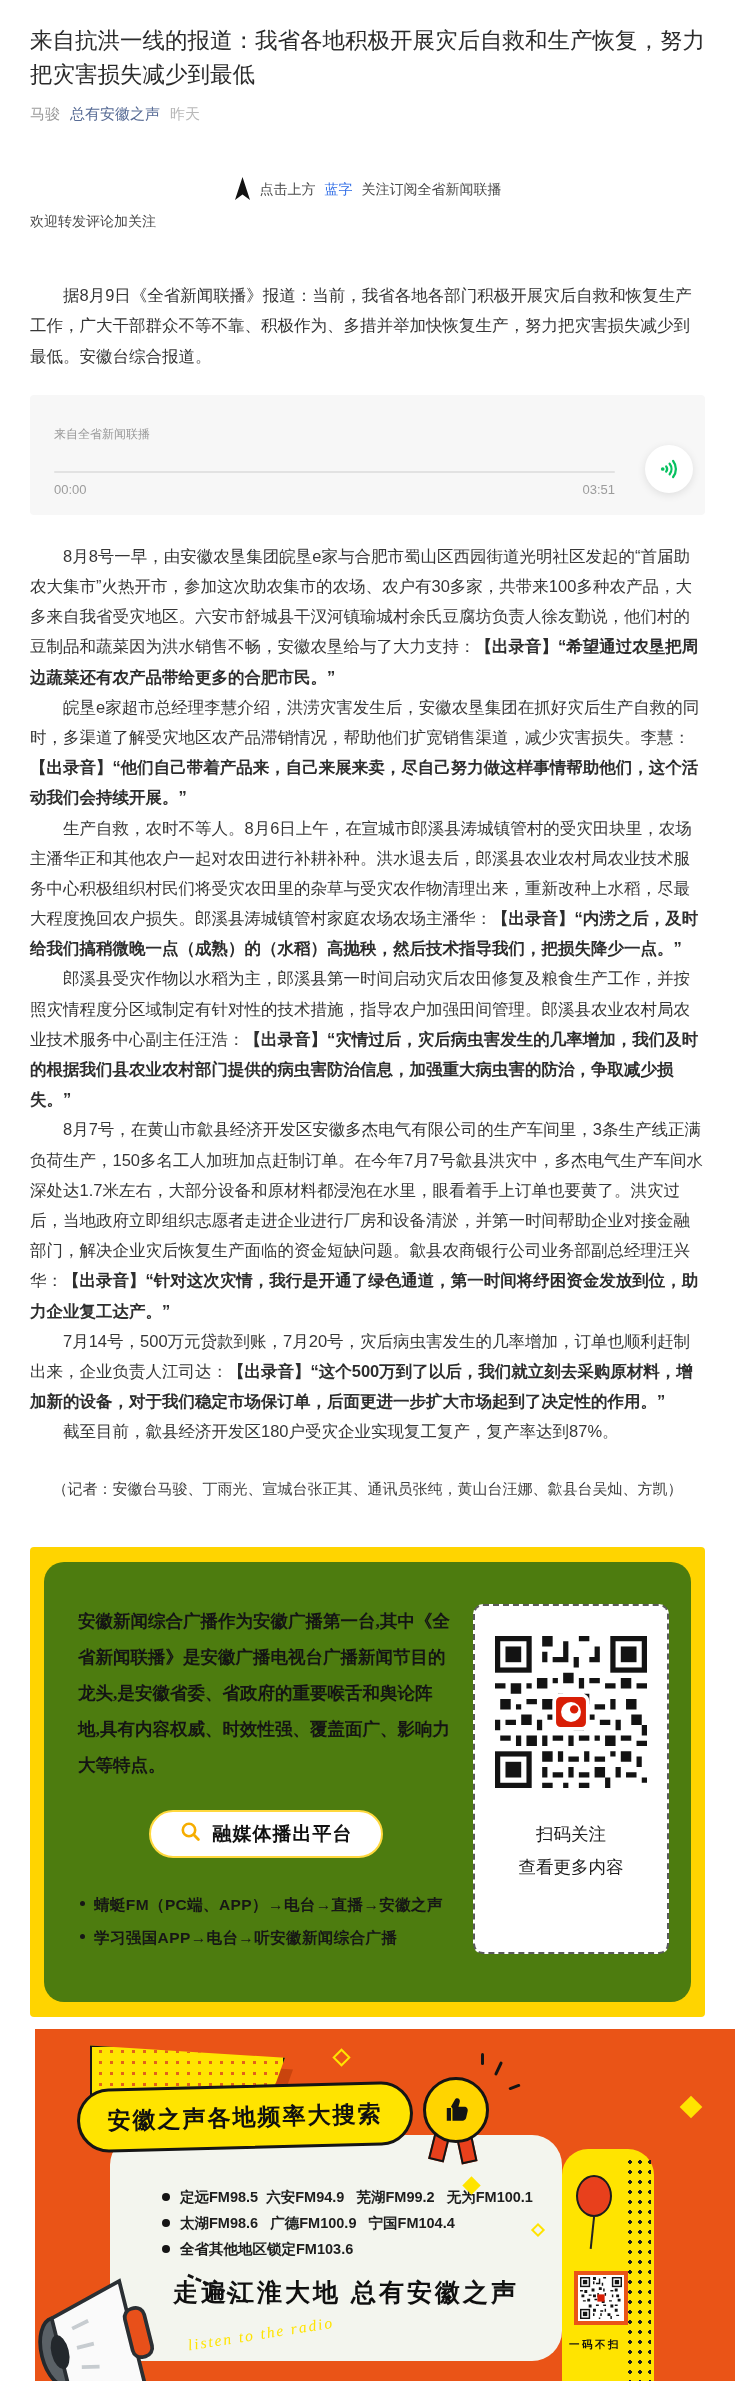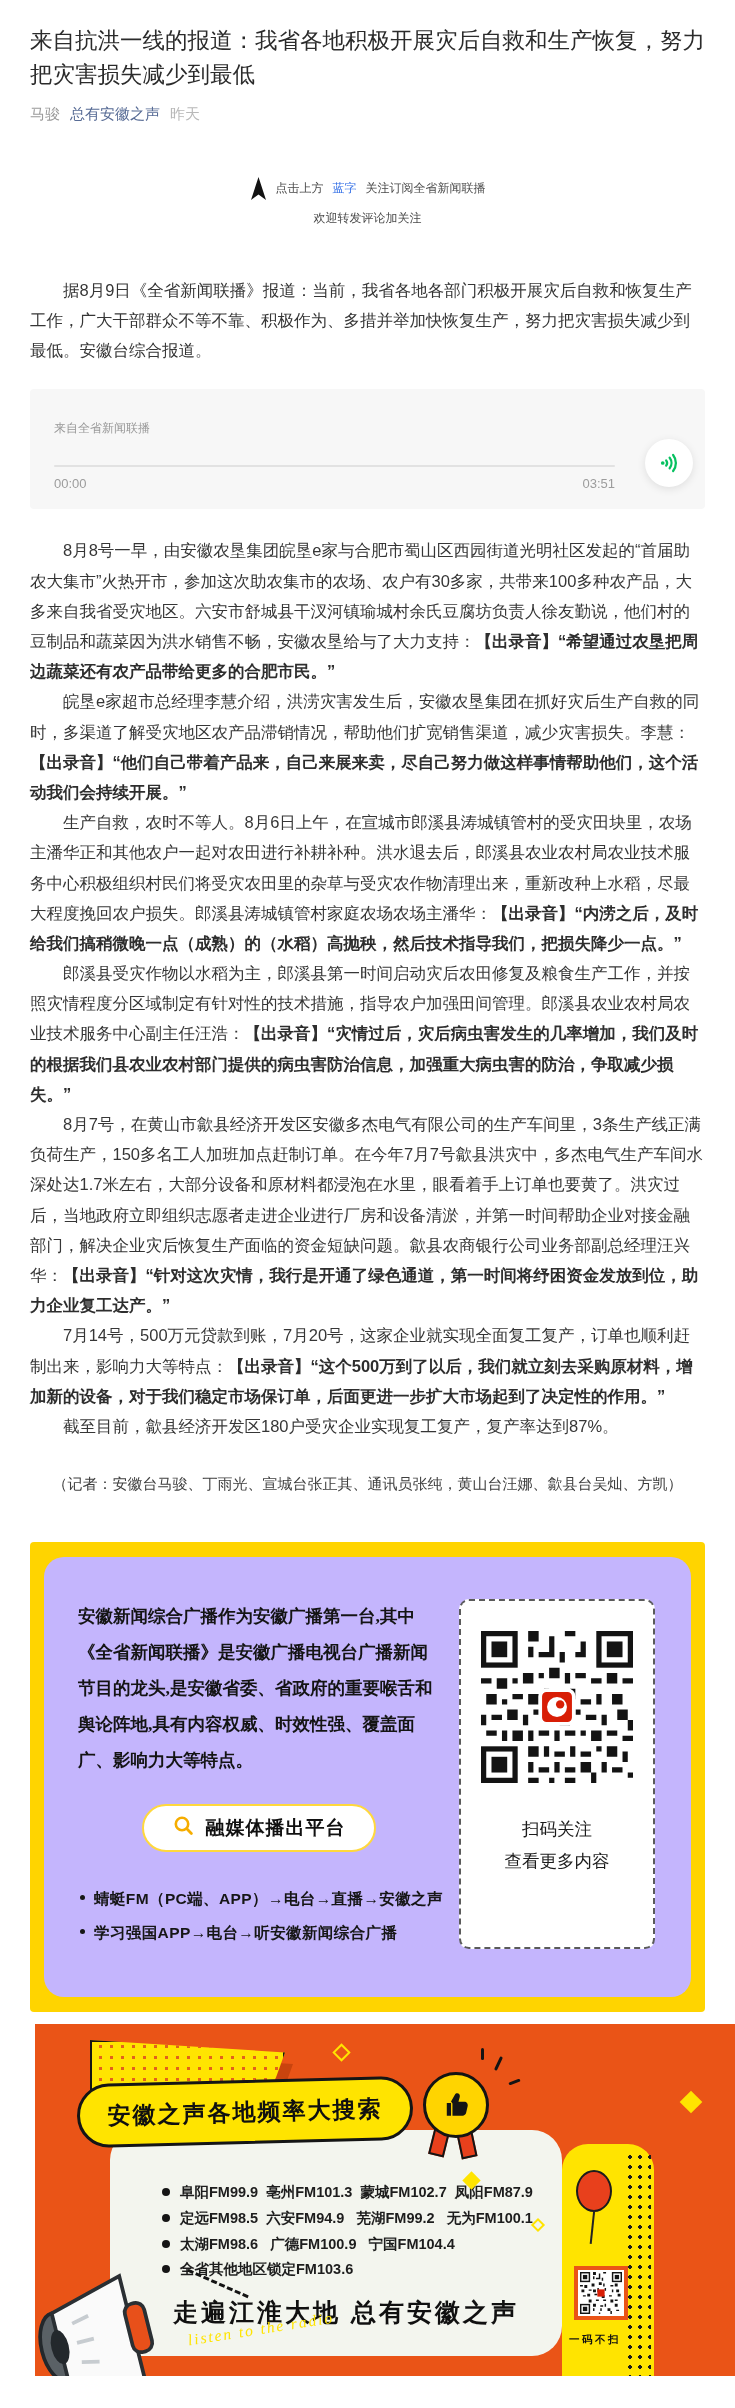--- a/index.html
+++ b/index.html
@@ -12,21 +12,21 @@
   .content{padding:0 30px;}
 
   
   .title{font-size:22.5px;font-weight:400;line-height:1.5;color:#2b2b2b;padding-top:24px;}
   .byline{margin-top:13px;font-size:15px;}
   .byline .author{color:#9b9b9b;margin-right:10px;}
   .byline .account{color:var(--link-blue);text-decoration:none;margin-right:10px;cursor:pointer;}
   .byline .date{color:#b9b9b9;}
 
   
-  .notice{margin-top:48px;text-align:center;color:#4a4a4a;font-size:12px;line-height:2.1;}
+  .notice{margin-top:48px;color:#4a4a4a;font-size:14px;line-height:2.1;}
   .notice-line1{display:flex;align-items:center;justify-content:center;gap:9px;}
   .notice .blue{color:var(--highlight-blue);}
   .arrow-ico{display:inline-block;transform:translateY(5px);}
 
   
   .para{font-size:16.5px;line-height:1.83;text-indent:2em;color:#363636;}
   .para strong{color:#2e2e2e;}
   .intro{margin-top:44px;}
 
   
@@ -36,21 +36,21 @@
   .audio-bar{margin-top:28px;height:2px;background:#e2e2e2;width:calc(100% - 66px);border-radius:1px;}
   .audio-times{display:flex;justify-content:space-between;width:calc(100% - 66px);margin-top:9px;font-size:13px;color:#9c9c9c;}
   .audio-speaker{position:absolute;right:12px;bottom:22px;width:48px;height:48px;border-radius:50%;background:#fff;
     box-shadow:0 2px 8px rgba(0,0,0,.10);display:flex;align-items:center;justify-content:center;cursor:pointer;}
 
   
   .credits{margin:34px 0 48px;text-align:center;font-size:15px;color:#3e3e3e;}
 
   
   .promo{margin:0 30px;background:var(--promo-yellow);border-radius:4px;padding:15px 14px;}
-  .promo-inner{background:#c4b5fd;border-radius:20px;padding:42px 36px 48px 34px;display:flex;gap:20px;}
+  .promo-inner{background:#4d7c0f;border-radius:20px;padding:42px 22px 48px 34px;display:flex;gap:20px;}
   .promo-left{flex:1;min-width:0;}
   .promo-intro{font-family:"Liberation Serif","DejaVu Serif",serif;font-weight:700;font-size:17.5px;line-height:2.05;color:#141414;}
   .platform-pill{margin:26px auto 0;display:flex;align-items:center;gap:10px;width:fit-content;
     border:2.5px solid #ffd83d;border-radius:999px;padding:8px 28px;background:#fff;cursor:pointer;}
   .platform-pill .lbl{font-size:19px;font-weight:800;color:#111;letter-spacing:1px;}
   #channel-list{margin-top:30px;list-style:none;}
   .channel-item{font-size:15.5px;font-weight:700;color:#161616;line-height:2.15;letter-spacing:.4px;white-space:pre;}
   .channel-item::before{content:"";display:inline-block;width:5px;height:5px;background:#161616;border-radius:50%;margin:0 9px 4px 2px;}
   .promo-right{width:196px;flex:none;border:2px dashed #5a5a5a;border-radius:10px;padding:30px 14px 26px;text-align:center;background:#fff;}
   .qr-big{width:152px;height:152px;}
@@ -152,21 +152,21 @@
         </svg>
       </div>
     </div>
 
     <div id="paragraphs">
         <p class="para"><span>8月8号一早，由安徽农垦集团皖垦e家与合肥市蜀山区西园街道光明社区发起的“首届助农大集市”火热开市，参加这次助农集市的农场、农户有30多家，共带来100多种农产品，大多来自我省受灾地区。六安市舒城县干汊河镇瑜城村余氏豆腐坊负责人徐友勤说，他们村的豆制品和蔬菜因为洪水销售不畅，安徽农垦给与了大力支持：</span><strong>【出录音】“希望通过农垦把周边蔬菜还有农产品带给更多的合肥市民。”</strong></p>
         <p class="para"><span>皖垦e家超市总经理李慧介绍，洪涝灾害发生后，安徽农垦集团在抓好灾后生产自救的同时，多渠道了解受灾地区农产品滞销情况，帮助他们扩宽销售渠道，减少灾害损失。李慧：</span><strong>【出录音】“他们自己带着产品来，自己来展来卖，尽自己努力做这样事情帮助他们，这个活动我们会持续开展。”</strong></p>
         <p class="para"><span>生产自救，农时不等人。8月6日上午，在宣城市郎溪县涛城镇管村的受灾田块里，农场主潘华正和其他农户一起对农田进行补耕补种。洪水退去后，郎溪县农业农村局农业技术服务中心积极组织村民们将受灾农田里的杂草与受灾农作物清理出来，重新改种上水稻，尽最大程度挽回农户损失。郎溪县涛城镇管村家庭农场农场主潘华：</span><strong>【出录音】“内涝之后，及时给我们搞稍微晚一点（成熟）的（水稻）高抛秧，然后技术指导我们，把损失降少一点。”</strong></p>
         <p class="para"><span>郎溪县受灾作物以水稻为主，郎溪县第一时间启动灾后农田修复及粮食生产工作，并按照灾情程度分区域制定有针对性的技术措施，指导农户加强田间管理。郎溪县农业农村局农业技术服务中心副主任汪浩：</span><strong>【出录音】“灾情过后，灾后病虫害发生的几率增加，我们及时的根据我们县农业农村部门提供的病虫害防治信息，加强重大病虫害的防治，争取减少损失。”</strong></p>
         <p class="para"><span>8月7号，在黄山市歙县经济开发区安徽多杰电气有限公司的生产车间里，3条生产线正满负荷生产，150多名工人加班加点赶制订单。在今年7月7号歙县洪灾中，多杰电气生产车间水深处达1.7米左右，大部分设备和原材料都浸泡在水里，眼看着手上订单也要黄了。洪灾过后，当地政府立即组织志愿者走进企业进行厂房和设备清淤，并第一时间帮助企业对接金融部门，解决企业灾后恢复生产面临的资金短缺问题。歙县农商银行公司业务部副总经理汪兴华：</span><strong>【出录音】“针对这次灾情，我行是开通了绿色通道，第一时间将纾困资金发放到位，助力企业复工达产。”</strong></p>
-        <p class="para"><span>7月14号，500万元贷款到账，7月20号，这家企业就实现全面复工复产，订单也顺利赶制出来，影响力大等特点：</span><strong>【出录音】“这个500万到了以后，我们就立刻去采购原材料，增加新的设备，对于我们稳定市场保订单，后面更进一步扩大市场起到了决定性的作用。”</strong></p>
+        <p class="para"><span>7月14号，500万元贷款到账，7月20号，灾后病虫害发生的几率增加，订单也顺利赶制出来，企业负责人江司达：</span><strong>【出录音】“这个500万到了以后，我们就立刻去采购原材料，增加新的设备，对于我们稳定市场保订单，后面更进一步扩大市场起到了决定性的作用。”</strong></p>
         <p class="para"><span>截至目前，歙县经济开发区180户受灾企业实现复工复产，复产率达到87%。</span></p>
       </div>
 
     <div class="credits">（记者：安徽台马骏、丁雨光、宣城台张正其、通讯员张纯，黄山台汪娜、歙县台吴灿、方凯）</div>
   </div>
 
   <div class="promo">
     <div class="promo-inner">
       <div class="promo-left">
         <p class="promo-intro">安徽新闻综合广播作为安徽广播第一台,其中《全省新闻联播》是安徽广播电视台广播新闻节目的龙头,是安徽省委、省政府的重要喉舌和舆论阵地,具有内容权威、时效性强、覆盖面广、影响力大等特点。</p>
@@ -214,21 +214,20 @@
       </div>
     </div>
   </div>
 
   <div class="banner">
     <div class="flag-shadow"></div>
     <div class="flag"></div>
 
     <div class="panel">
       <ul id="freq-list">
-          <li class="freq-row">阜阳FM99.9  亳州FM101.3  蒙城FM102.7  凤阳FM87.9</li>
           <li class="freq-row">定远FM98.5  六安FM94.9   芜湖FM99.2   无为FM100.1</li>
           <li class="freq-row">太湖FM98.6   广德FM100.9   宁国FM104.4</li>
           <li class="freq-row">全省其他地区锁定FM103.6</li>
         </ul>
       <div class="slogan">走遍江淮大地 总有安徽之声</div>
     </div>
 
     <div class="ribbon">
       <span class="txt">安徽之声各地频率大搜索</span>
     </div>

